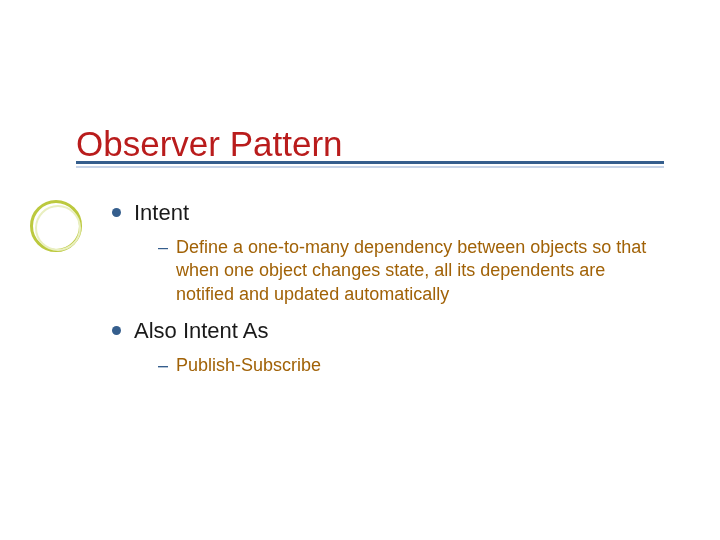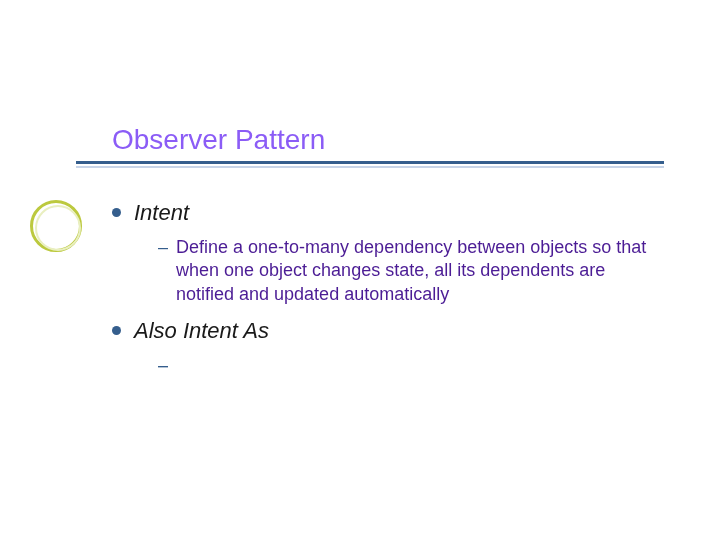--- a/index.html
+++ b/index.html
@@ -7,24 +7,23 @@
     .slide {
       position: relative;
       width: 720px;
       height: 540px;
       padding: 0;
     }
     .title {
       position: absolute;
       left: 76px;
       top: 124px;
-      font-size: 28px;
-      color: #8b5cf6;
+      font-size: 35px;
+      color: #b91c1c;
       font-weight: 400;
-      margin-left: 36px;
     }
     .underline-group {
       position: absolute;
       left: 76px;
       top: 161px;
     }
     .uline1 {
       width: 588px;
       height: 3px;
       background: #355e8d;
@@ -66,21 +65,20 @@
     }
     .level1 > li {
       position: relative;
       padding-left: 22px;
       margin-bottom: 12px;
     }
     .level1-label {
       font-size: 22px;
       color: #1a1a1a;
       display: inline-block;
-      font-style: italic;
     }
     .dot-bullet {
       position: absolute;
       left: 0;
       top: 8px;
       width: 9px;
       height: 9px;
       background: #355e8d;
       border-radius: 50%;
     }
@@ -97,21 +95,21 @@
     .dash-bullet {
       position: absolute;
       left: 0;
       top: 2px;
       color: #355e8d;
       font-size: 18px;
       line-height: 1;
     }
     .level2-text {
       font-size: 18px;
-      color: #4c1d95;
+      color: #a16207;
       line-height: 1.3;
       display: inline-block;
     }
   </style>
 </head>
 <body>
 
 <div class="slide">
   <div class="title">Observer Pattern</div>
   <div class="underline-group">
@@ -134,18 +132,19 @@
       </li>
       <li>
         <span class="dot-bullet"></span>
         <span class="level1-label">Also Intent As</span>
         <ul class="level2">
           <li>
             <span class="dash-bullet">–</span>
           </li>
           <li>
             <span class="dash-bullet">–</span>
+            <span class="level2-text">Publish-Subscribe</span>
           </li>
         </ul>
       </li>
     </ul>
   </div>
 </div>
 
 </body></html>

